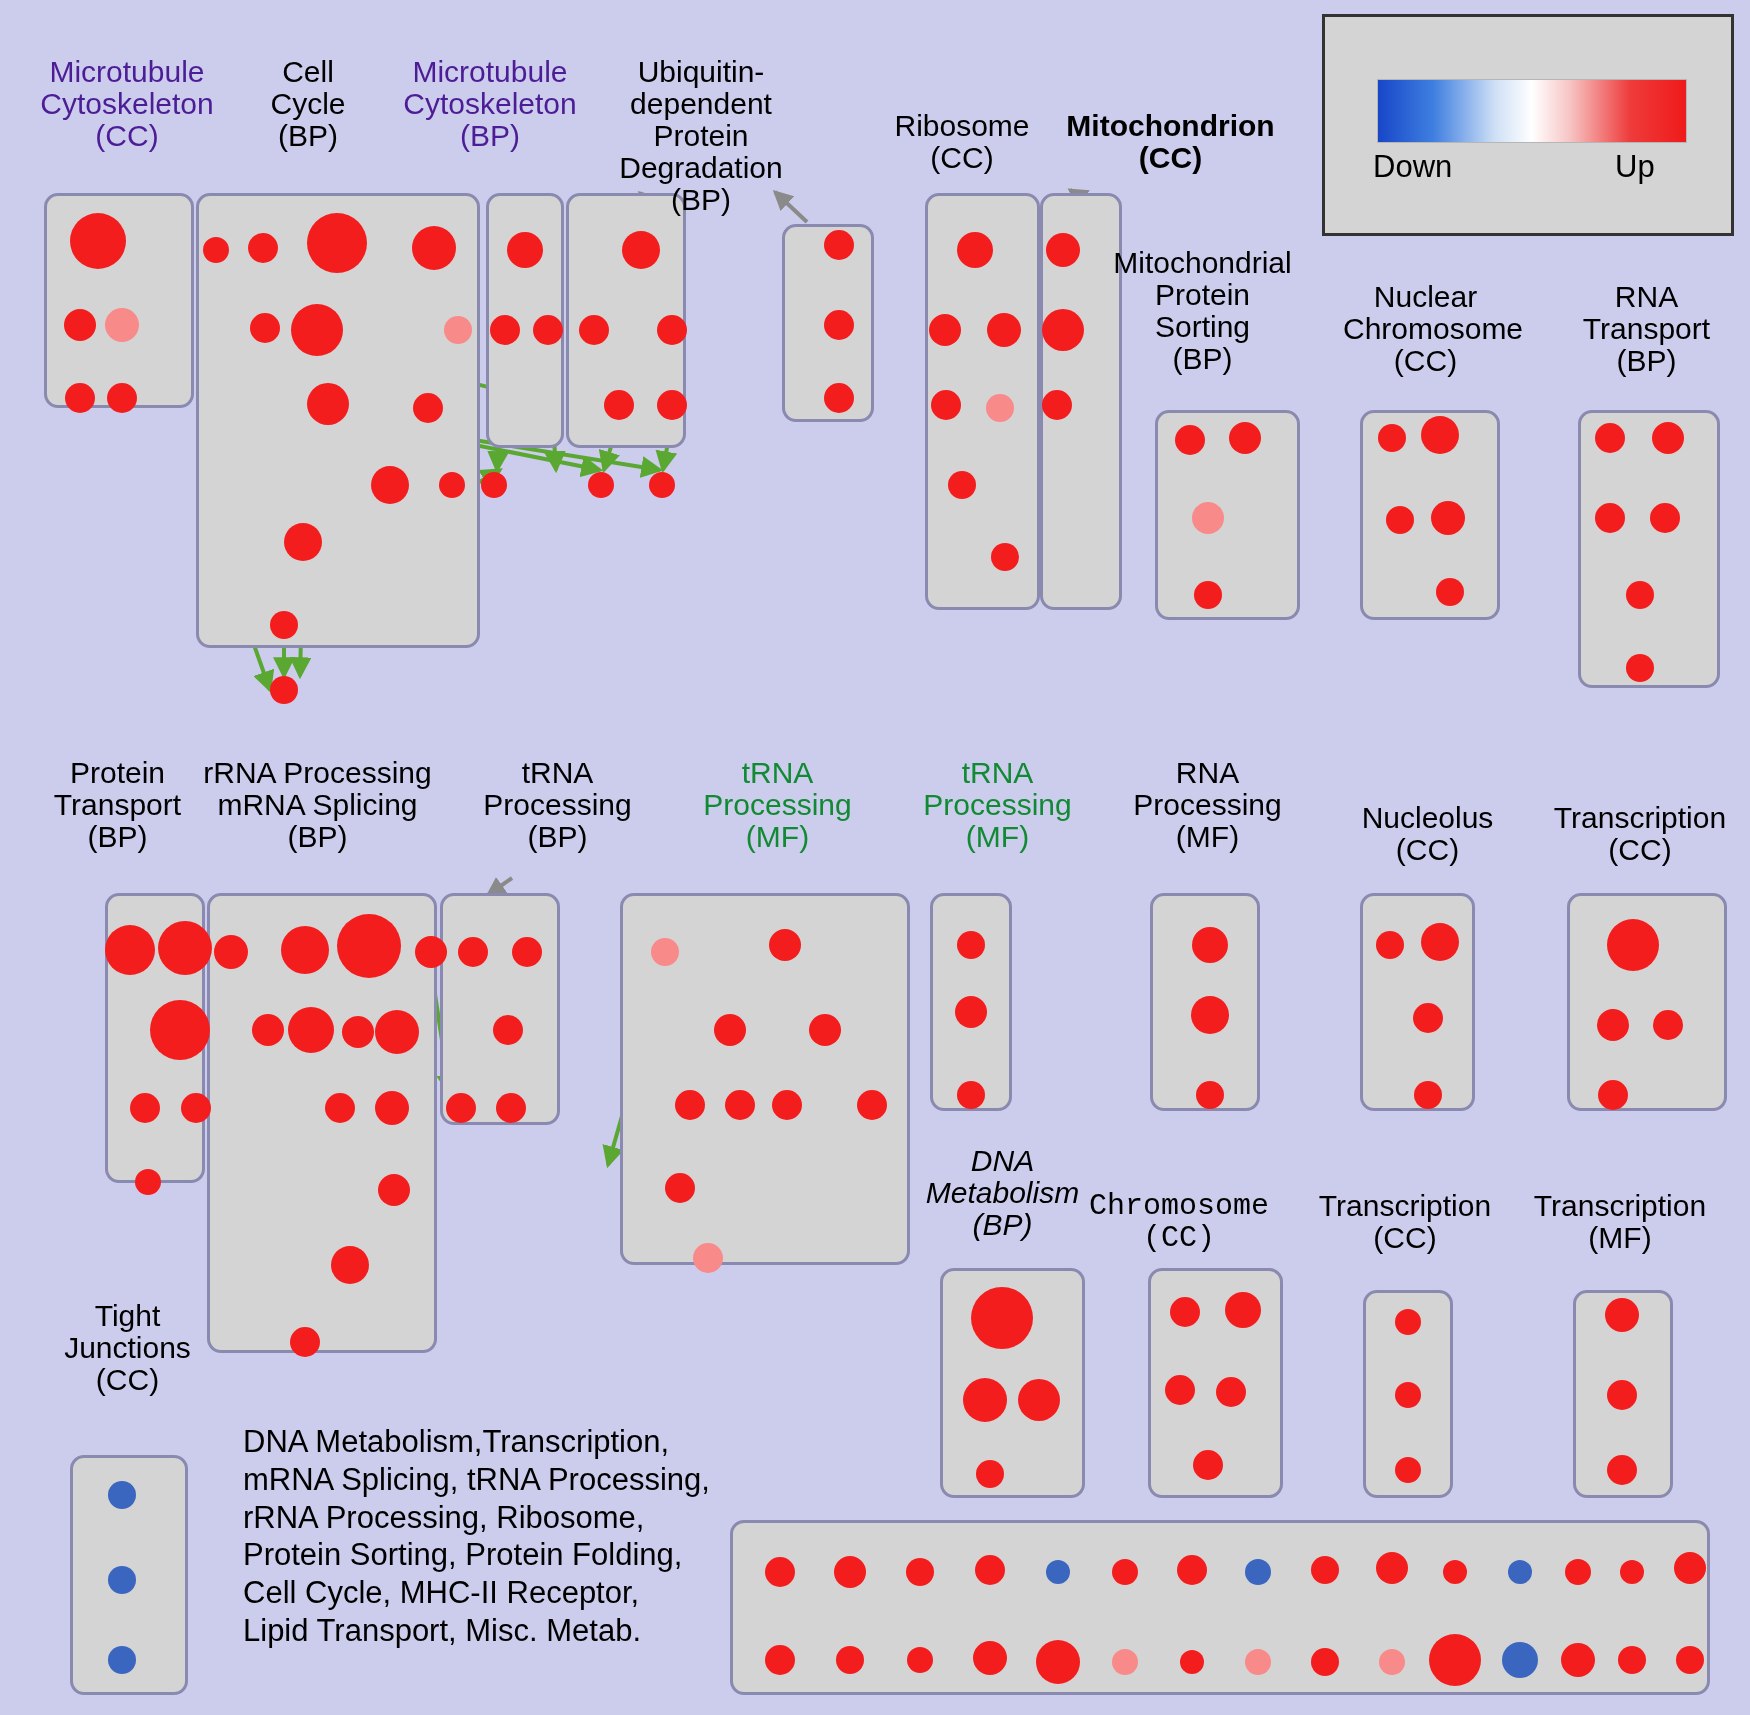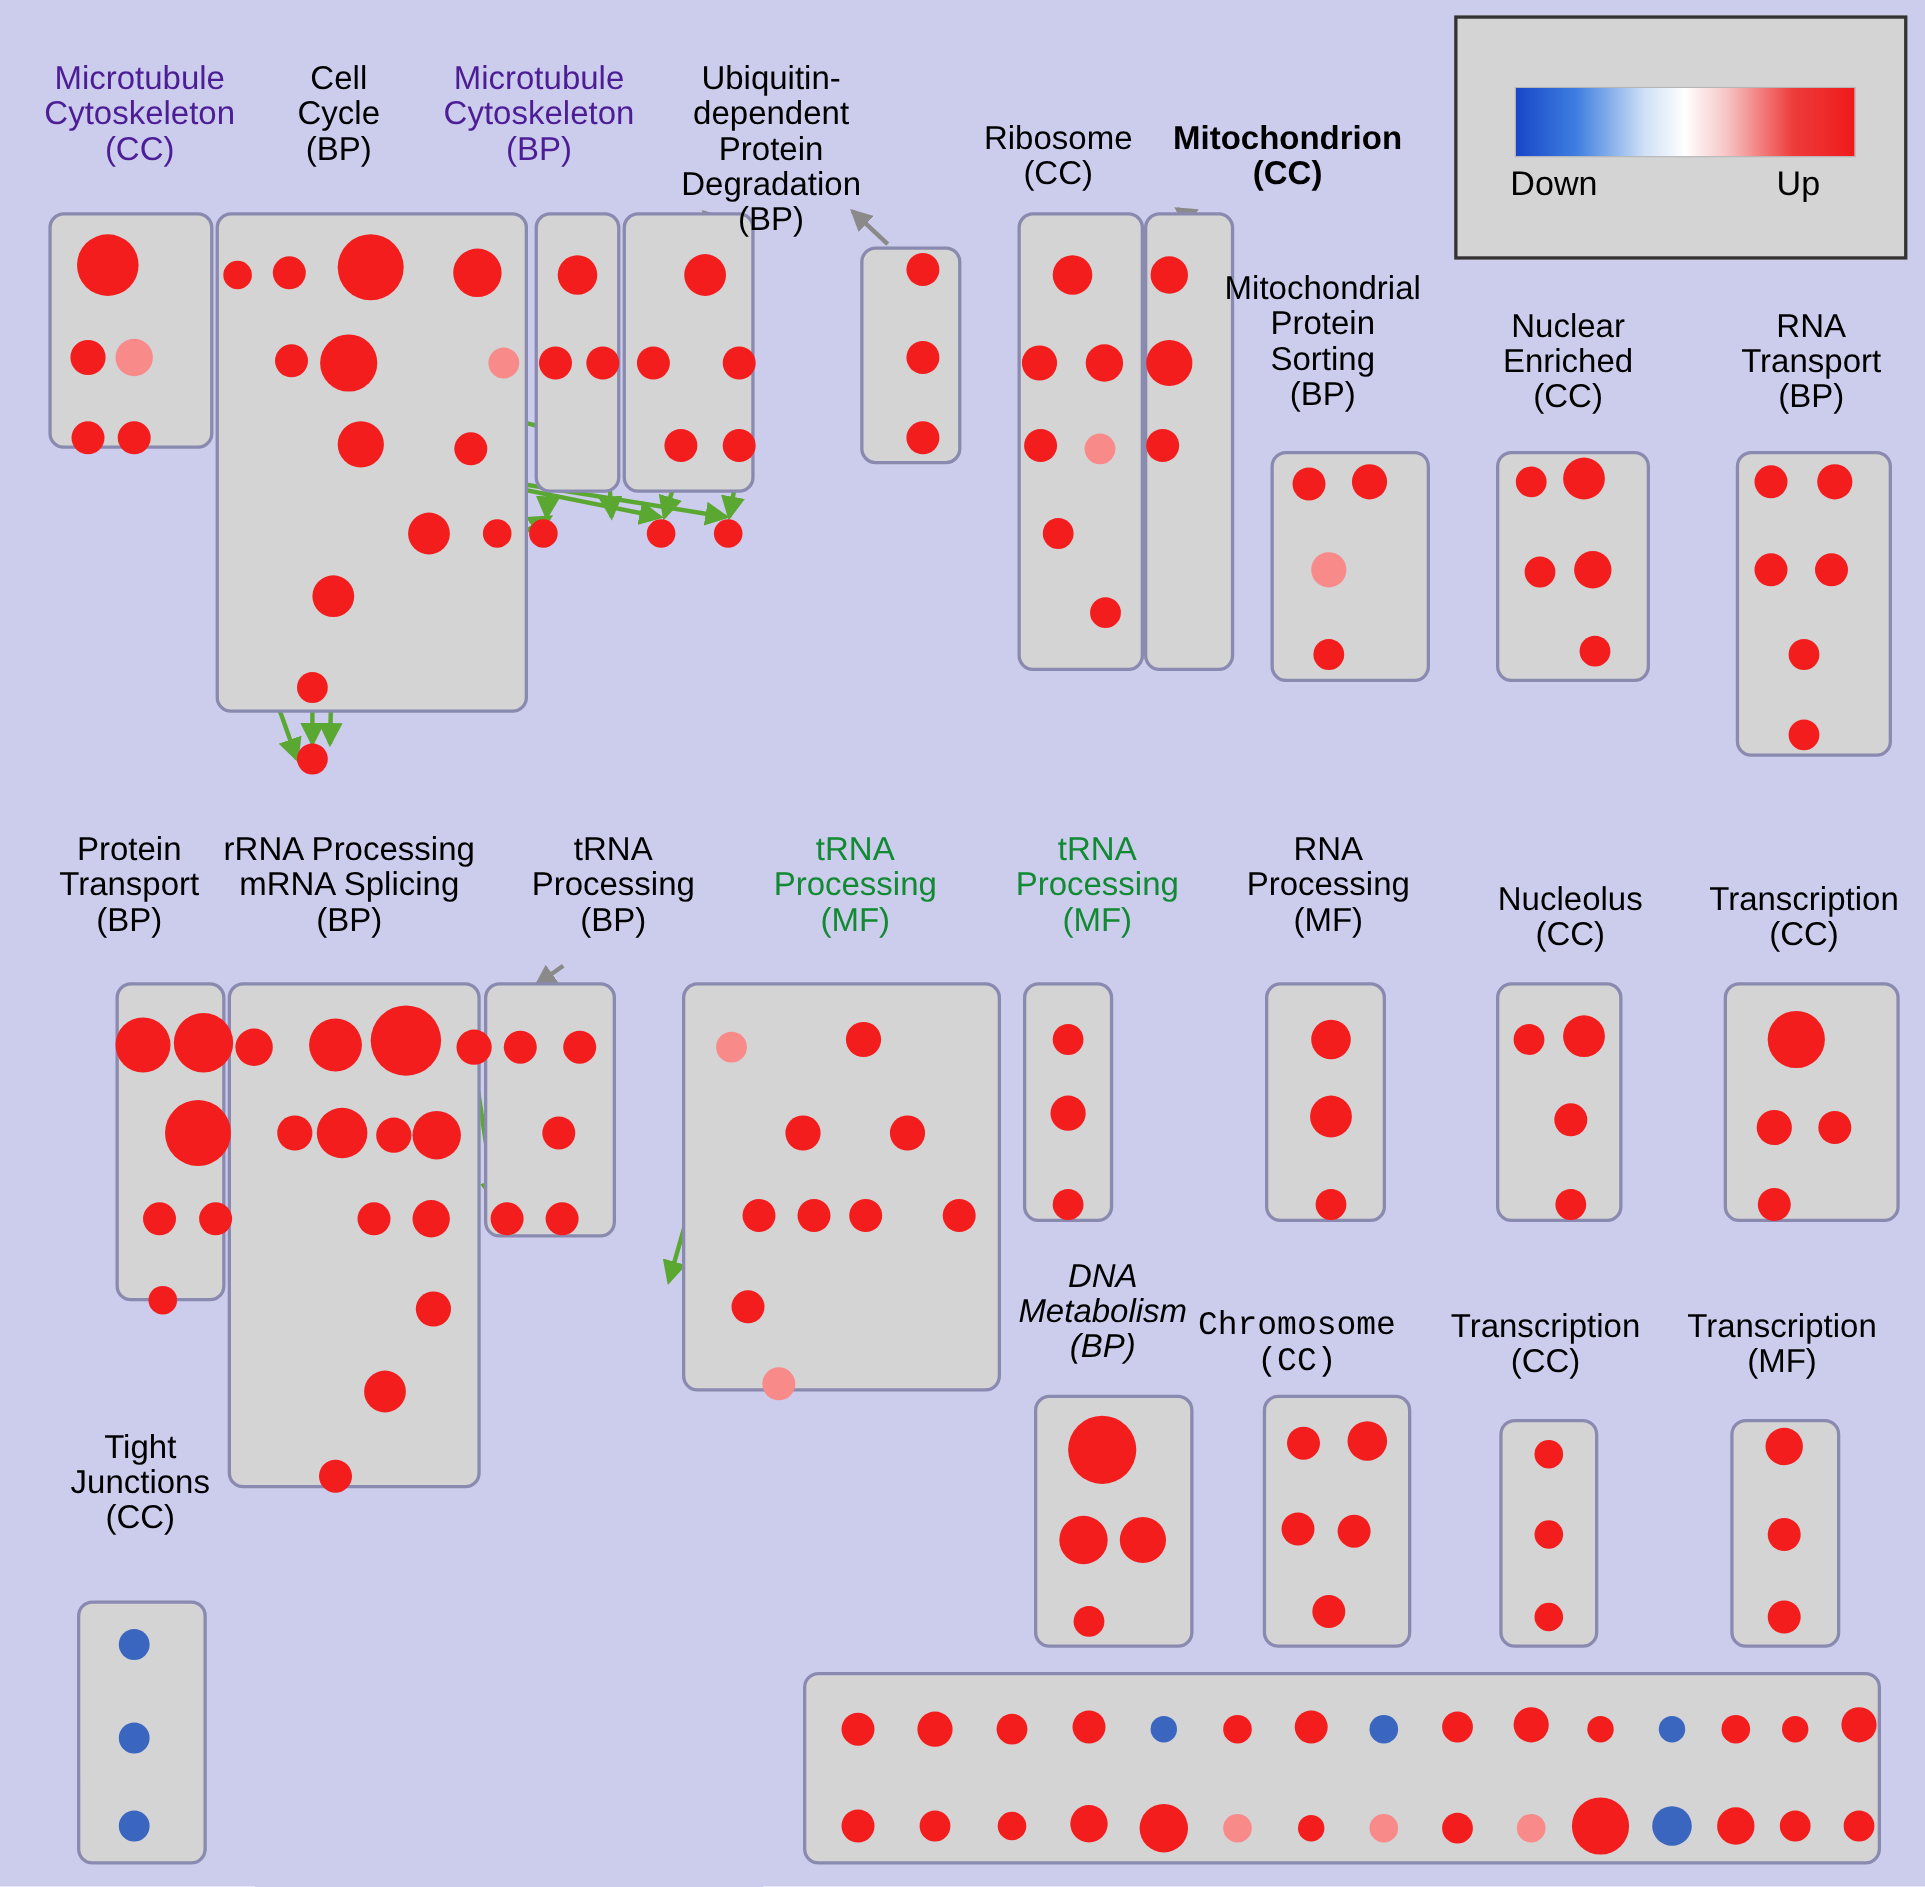--- a/index.html
+++ b/index.html
@@ -434,21 +434,21 @@
 (BP)</div>
       <div class="label" style="left: 877px; top: 110px; width: 170px;">Ribosome
 (CC)</div>
       <div class="label" style="left: 1063px; top: 110px; width: 215px; font-weight: bold;">Mitochondrion
 (CC)</div>
       <div class="label" style="left: 1100px; top: 247px; width: 205px;">Mitochondrial
 Protein
 Sorting
 (BP)</div>
       <div class="label" style="left: 1343px; top: 281px; width: 165px;">Nuclear
-Enriched
+Chromosome
 (CC)</div>
       <div class="label" style="left: 1564px; top: 281px; width: 165px;">RNA
 Transport
 (BP)</div>
       <div class="label" style="left: 35px; top: 757px; width: 165px;">Protein
 Transport
 (BP)</div>
       <div class="label" style="left: 185px; top: 757px; width: 265px;">rRNA Processing
 mRNA Splicing
 (BP)</div>
@@ -481,13 +481,19 @@
 Junctions
 (CC)</div>
     </div>
 
   <div class="legend" style="left:1322px; top:14px; width:412px; height:222px;">
     <div class="legend-bar" style="left:52px; top:62px; width:308px; height:62px;"></div>
     <div class="legend-down" style="left:48px; top:132px;">Down</div>
     <div class="legend-up" style="left:290px; top:132px;">Up</div>
   </div>
 
+  <div class="footnote" style="left:243px; top:1423px; width:540px;">DNA Metabolism,Transcription,
+mRNA Splicing, tRNA Processing,
+rRNA Processing, Ribosome,
+Protein Sorting, Protein Folding,
+Cell Cycle, MHC-II Receptor,
+Lipid Transport, Misc. Metab.</div>
 </div>
 
 </body></html>

